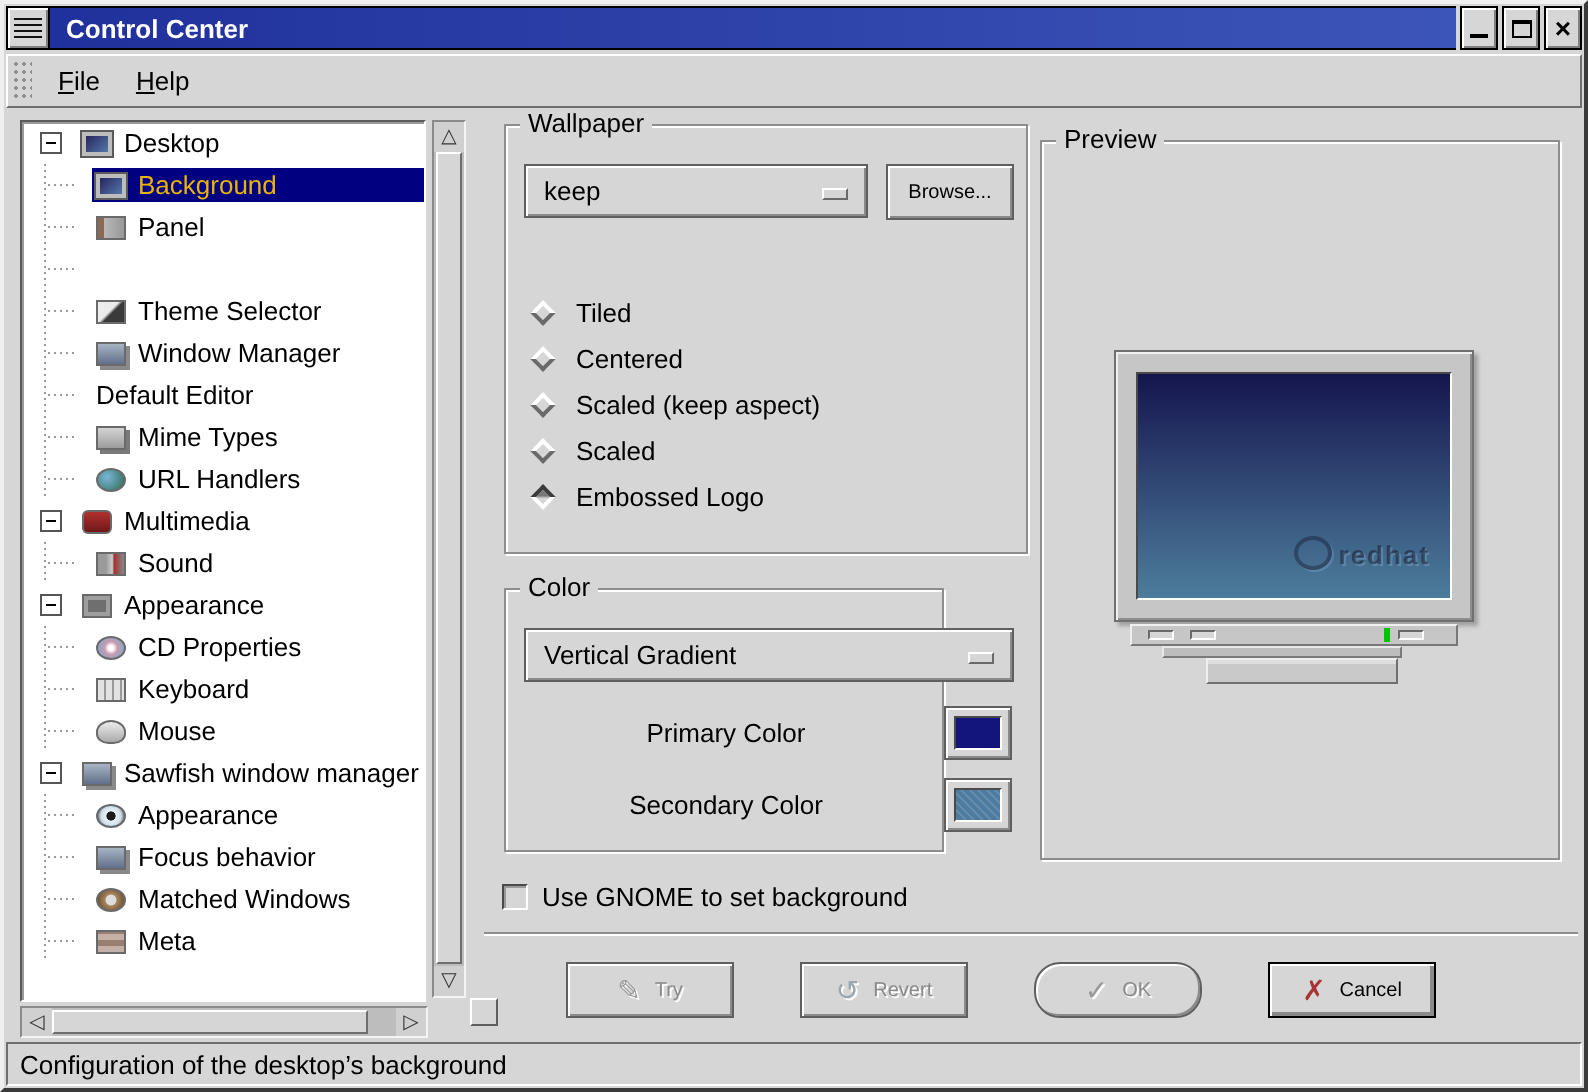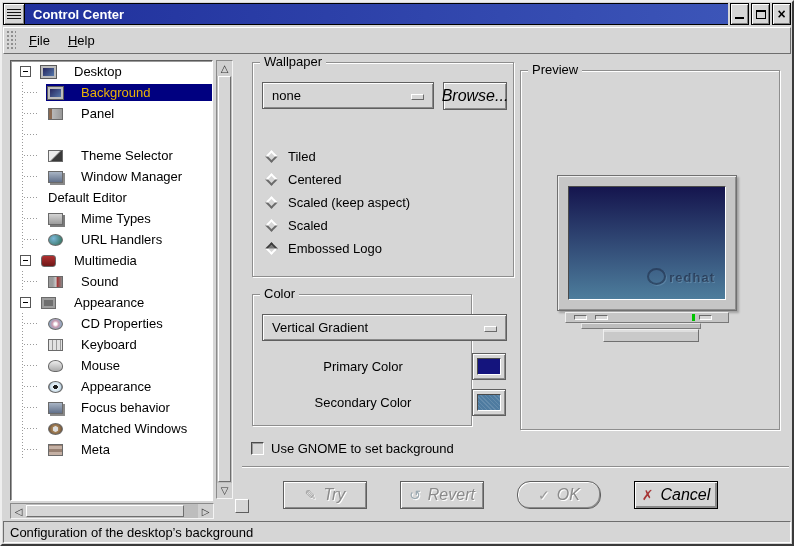--- a/index.html
+++ b/index.html
@@ -40,21 +40,21 @@
     background-image: radial-gradient(circle,#8f8f8f 34%, transparent 36%);
     background-size:4px 4px; }
   .menu-item { padding:4px 9px; cursor:default; }
   .menu-item u { text-decoration:underline; }
 
   
   #tree-panel { position:absolute; left:8px; top:58px; width:203px; height:441px;
     background:#fff; border:1px solid; border-color:#5a5a5a #fff #fff #5a5a5a;
     box-shadow: inset 1px 1px 0 #9a9a9a; overflow:hidden; }
   .tree-row { display:flex; align-items:center; height:21px; white-space:nowrap; }
-  .tree-row .row-content { display:flex; align-items:center; flex:1; height:17px; padding:0 2px;gap:12px; }
+  .tree-row .row-content { display:flex; align-items:center; flex:1; height:17px; padding:0 2px; }
   .tree-row.selected .row-content { background:#000080; color:#eab308; }
   .expander { width:11px; height:11px; flex:none; margin:0 4px 0 9px; background:#fff;
     border:1px solid #555; position:relative; }
   .expander::after { content:""; position:absolute; left:2px; right:2px; top:4px; height:1px; background:#000; }
   .connector { width:26px; height:21px; flex:none; margin-left:9px;
     background-image:
       repeating-linear-gradient(to bottom,#9a9a9a 0 1px,transparent 1px 3px),
       repeating-linear-gradient(to right,#9a9a9a 0 1px,transparent 1px 3px);
     background-size:1px 100%, 14px 1px;
     background-position:2px 0, 4px 10px;
@@ -99,21 +99,21 @@
   .frame { position:absolute; border:1px solid #8e8e8e;
     box-shadow: 1px 1px 0 #ffffff, inset 1px 1px 0 #ffffff; }
   .legend { position:absolute; top:-9px; left:7px; background:#d6d6d6; padding:0 4px; }
 
   
   .optionmenu { position:absolute; height:27px; display:flex; align-items:center;
     padding:0 26px 0 9px; cursor:default; }
   .om-ind { position:absolute; right:9px; top:11px; width:13px; height:6px; background:#d6d6d6;
     border:1px solid; border-color:#ffffff #6a6a6a #6a6a6a #ffffff; }
   .gtkbtn { position:absolute; height:28px; display:flex; align-items:center; justify-content:center;
-    font-size:16px; cursor:default;font-style:italic; }
+    font-size:10px; cursor:default; }
   .gtkbtn.default { border:1px solid #000; box-shadow: inset 1px 1px 0 #fff, inset -2px -2px 0 #8a8a8a; }
   .gtkbtn.disabled { color:#8a8a8a; text-shadow:1px 1px 0 #ffffff; }
   .ai { margin-right:7px; font-size:14px; line-height:1; }
   .ai-try::before { content:"✎"; color:#9a9a9a; text-shadow:1px 1px 0 #fff; }
   .ai-revert::before { content:"↺"; color:#9aa8b0; text-shadow:1px 1px 0 #fff; }
   .ai-ok::before { content:"✓"; color:#9a9a9a; text-shadow:1px 1px 0 #fff; }
   .ai-cancel::before { content:"✗"; color:#a63434; font-weight:bold; }
 
   
   .mode-row { position:absolute; left:12px; display:flex; align-items:center; height:17px; }
@@ -285,20 +285,28 @@
         </span>
       </div>
       <div class="tree-row">
         <span class="connector"></span>
         <span class="row-content">
           <span class="ti ti-mouse"></span>
           <span>Mouse</span>
         </span>
       </div>
       <div class="tree-row">
+        <span class="expander"></span>
+        <span style="width: 4px;"></span>
+        <span class="row-content">
+          <span class="ti ti-sawfish"></span>
+          <span>Sawfish window manager</span>
+        </span>
+      </div>
+      <div class="tree-row">
         <span class="connector"></span>
         <span class="row-content">
           <span class="ti ti-appearance"></span>
           <span>Appearance</span>
         </span>
       </div>
       <div class="tree-row">
         <span class="connector"></span>
         <span class="row-content">
           <span class="ti ti-focus-behavior"></span>
@@ -329,21 +337,21 @@
   <div id="hscroll">
     <div class="sb-arrow left">◁</div>
     <div class="sb-thumb"></div>
     <div class="sb-arrow right">▷</div>
   </div>
   <div id="resize-grip"></div>
 
   <div class="frame" style="left:250px; top:60px; width:262px; height:215px;">
     <span class="legend">Wallpaper</span>
     <div class="optionmenu btn3d" style="left:9px; top:19px; width:172px;">
-      <span>none</span>
+      <span>keep</span>
       <span class="om-ind"></span>
     </div>
     <div class="gtkbtn btn3d" style="left:190px; top:19px; width:64px;">
       <span>Browse...</span>
     </div>
     <div id="wallpaper-modes">
         <div class="mode-row" style="top: 85px;">
           <span class="radio"></span>
           <span>Tiled</span>
         </div>

